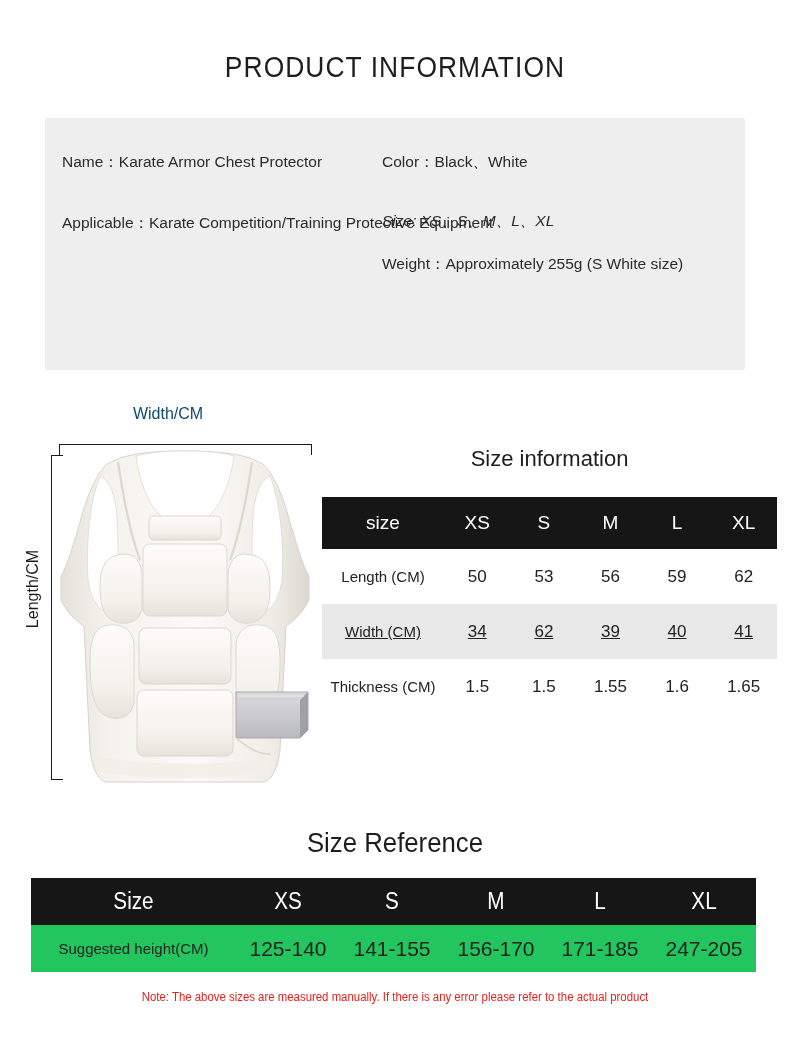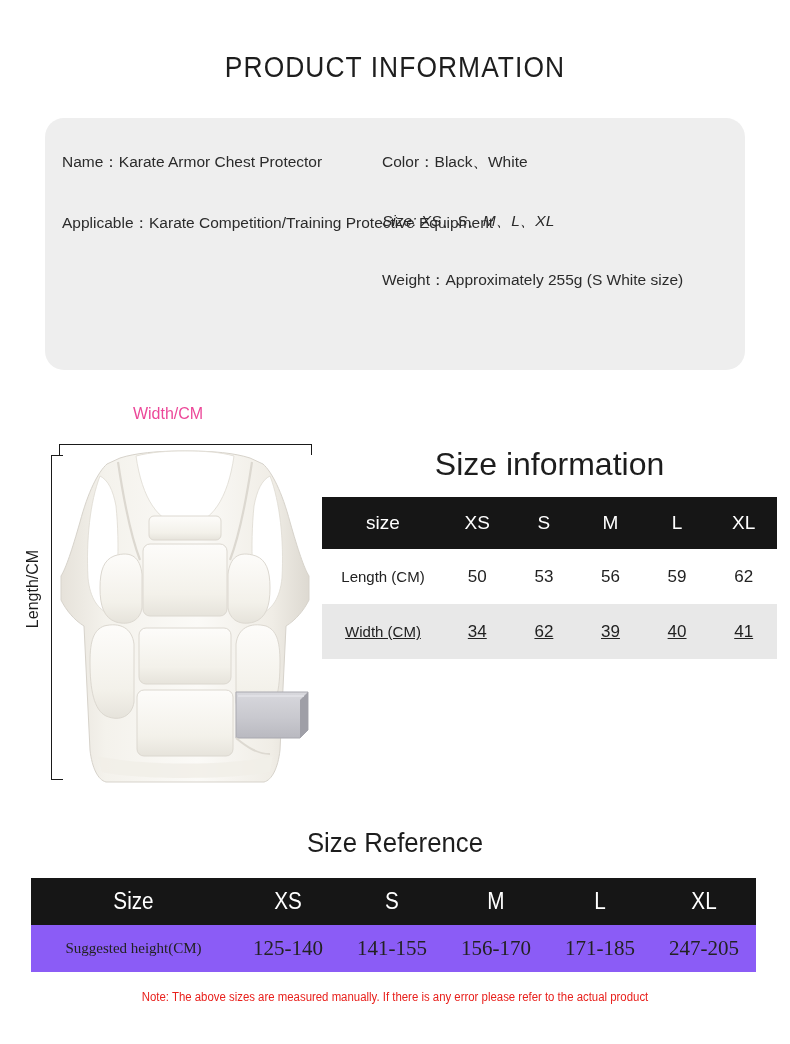--- a/index.html
+++ b/index.html
@@ -31,21 +31,21 @@
   }
 
   
   .info-panel {
     position: absolute;
     left: 45px;
     top: 118px;
     width: 700px;
     height: 252px;
     background: #eeeeee;
-    border-radius: 19px;
+    border-radius: 3px;
   }
   .info-col-left {
     position: absolute;
     left: 17px;
     top: 26px;
     width: 340px;
   }
   .info-col-right {
     position: absolute;
     left: 337px;
@@ -56,38 +56,38 @@
     font-size: 15.5px;
     color: #2b2b2b;
     line-height: 1.35;
     white-space: nowrap;
   }
   .il-name   { margin-top: 8px; }
   .il-mat    { margin-top: 40px; }
   .il-app    { margin-top: 40px; }
   .il-color  { margin-top: 8px; }
   .il-size   { margin-top: 38px; font-style: italic; }
-  .il-weight { margin-top: 38px; }
+  .il-weight { margin-top: 22px; }
 
   
   .photo-block {
     position: absolute;
     left: 18px;
     top: 405px;
     width: 300px;
     height: 390px;
   }
   .label-width {
     position: absolute;
     left: 0;
     top: 0;
     width: 300px;
     text-align: center;
     font-size: 16px;
-    color: #ec4899;
+    color: #0c4a6e;
   }
   .label-length {
     position: absolute;
     left: -45px;
     top: 175px;
     width: 120px;
     text-align: center;
     font-size: 16px;
     color: #1d1d1d;
     transform: rotate(-90deg);
@@ -126,21 +126,21 @@
   }
   .vest-wrap svg { display: block; }
 
   
   .size-info-title {
     position: absolute;
     left: 322px;
     top: 446px;
     width: 455px;
     text-align: center;
-    font-size: 32px;
+    font-size: 22px;
     color: #1d1d1d;
     font-weight: 400;
   }
   .size-table {
     position: absolute;
     left: 322px;
     top: 497px;
     width: 455px;
     border-collapse: collapse;
     table-layout: fixed;
@@ -188,23 +188,22 @@
   .ref-table tr.head {
     background: #161616;
     height: 47px;
   }
   .ref-table tr.head td {
     color: #ffffff;
     font-size: 23px;
     transform: scaleX(0.9);
   }
   .ref-table tr.body {
-    background: #8b5cf6;
+    background: #22c55e;
     height: 47px;
-    font-family: Liberation Serif, serif;
   }
   .ref-table td {
     text-align: center;
     font-size: 21px;
     color: #222222;
     padding: 0;
   }
   .ref-table td.rowlabel { font-size: 15px; }
   .ref-table col.c0 { width: 205px; }
   .ref-table col.cx { width: 104px; }
@@ -355,20 +354,28 @@
       <td>62</td>
     </tr>
     <tr class="zebra">
       <td class="rowlabel">Width (CM)</td>
       <td>34</td>
       <td>62</td>
       <td>39</td>
       <td>40</td>
       <td>41</td>
     </tr>
+    <tr class="plain">
+      <td class="rowlabel">Thickness (CM)</td>
+      <td>1.5</td>
+      <td>1.5</td>
+      <td>1.55</td>
+      <td>1.6</td>
+      <td>1.65</td>
+    </tr>
   </tbody>
 </table>
 
 <div class="size-ref-title">Size Reference</div>
 
 <table class="ref-table">
   <colgroup>
     <col class="c0">
       <col class="cx">
       <col class="cx">

